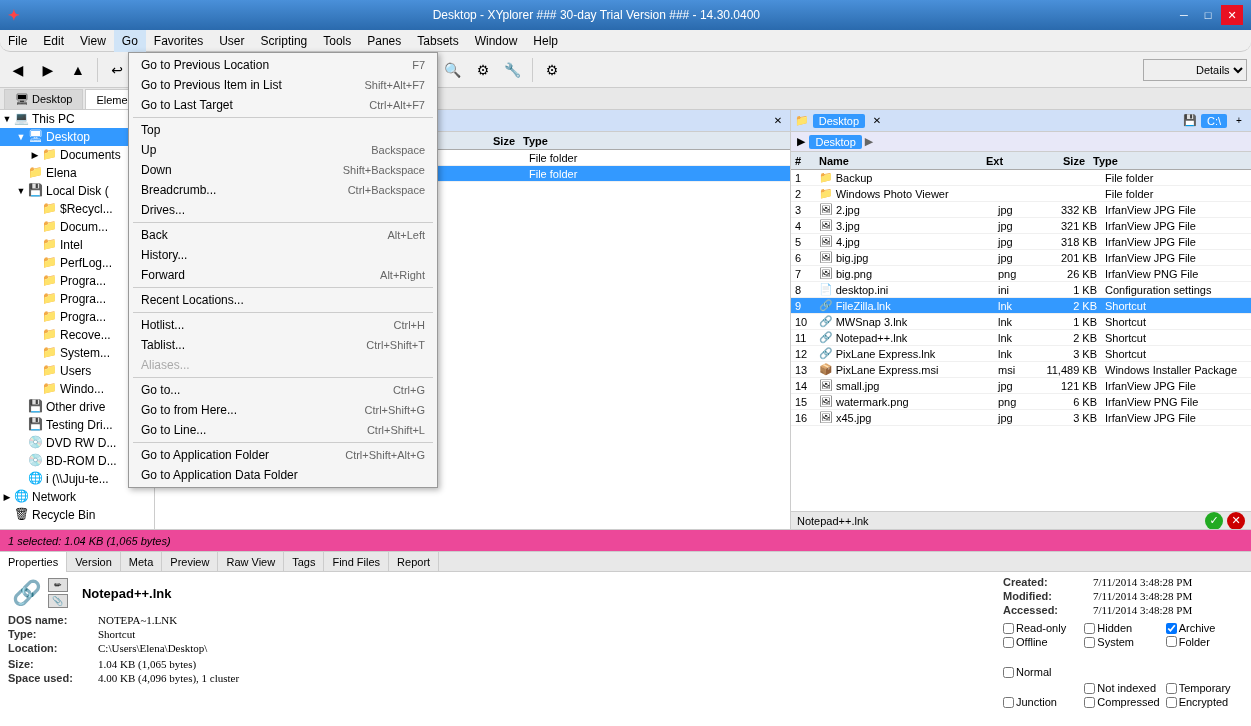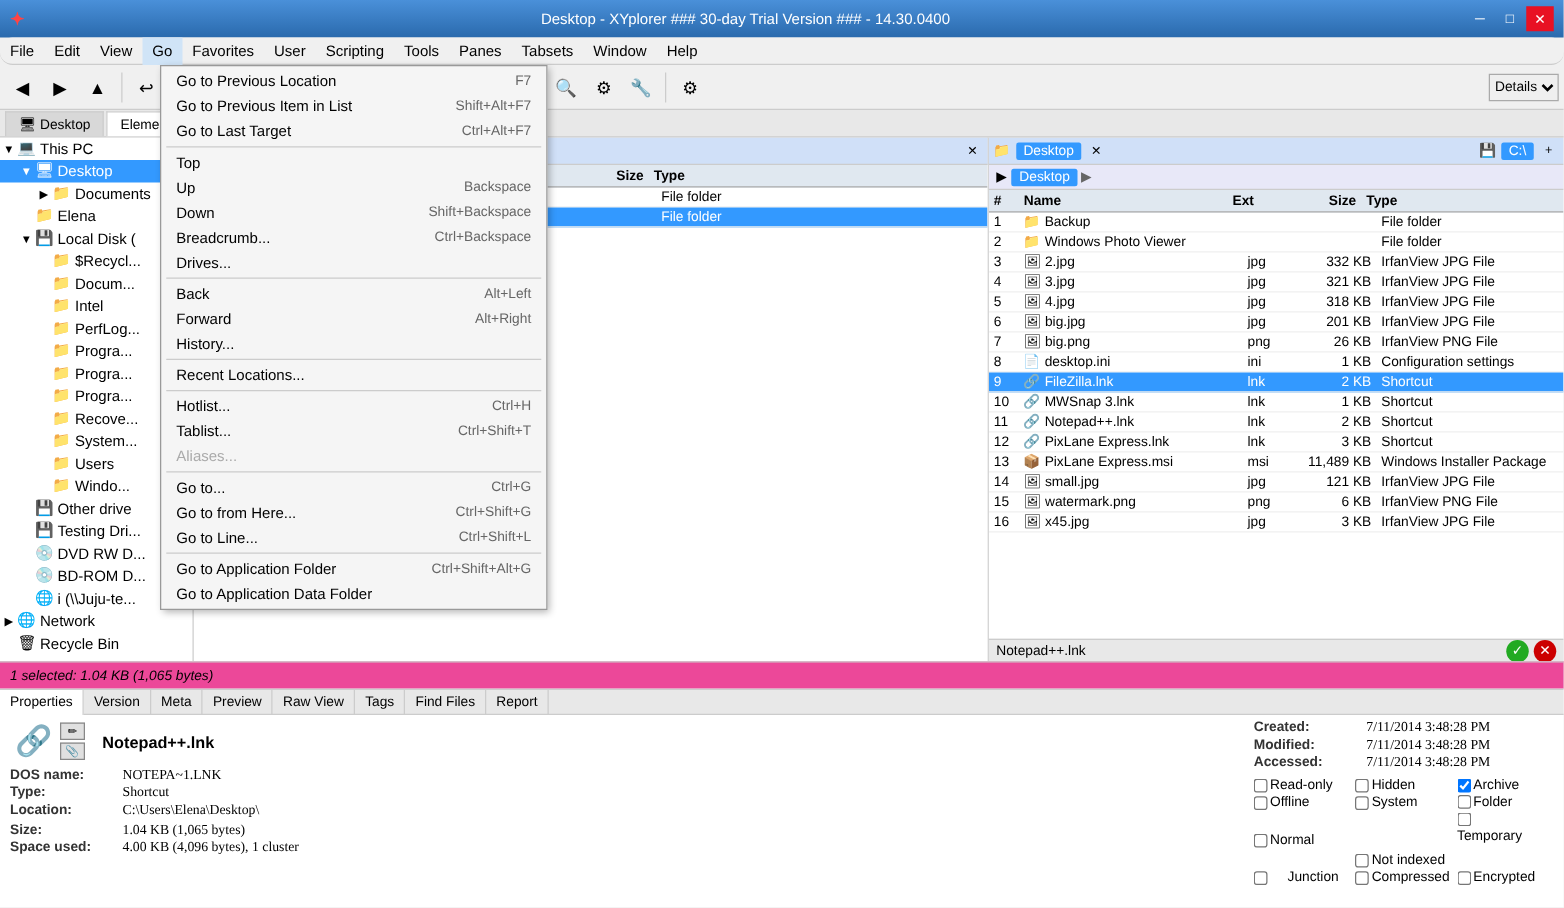--- a/index.html
+++ b/index.html
@@ -399,21 +399,21 @@
   <button class="tb-btn" title="Tree">🌲</button>
   <button class="tb-btn" title="Drive">💾</button>
   <button class="tb-btn" title="Page">📄</button>
   <div class="tb-sep"></div>
   <button class="tb-btn" title="Search">🔍</button>
   <button class="tb-btn" title="Tools">⚙</button>
   <button class="tb-btn" title="Tools2">🔧</button>
   <div class="tb-sep"></div>
   <button class="tb-btn" title="Settings">⚙</button>
   <div style="flex:1"></div>
-  <select style="height:22px;font-size:11px;border:1px solid #aaa;">
+  <select style="height:22px;font-size:11px;border:1px solid #aaa;padding-left:48px;">
     <option>Details</option>
   </select>
 </div>
 
 <div id="tab-bar">
   <div class="tab">🖥 Desktop</div>
   <div class="tab active">Elements</div>
   <div class="tab">Elena</div>
   <div class="tab-plus">+</div>
 </div>
@@ -819,25 +819,25 @@
           <span>Folder</span>
         </label>
         <label style="display:flex;align-items:center;gap:2px;font-size:11px;cursor:pointer;">
           <input type="checkbox" style="width: 11px; height: 11px;">
           <span>Normal</span>
         </label>
         <label style="display:flex;align-items:center;gap:2px;font-size:11px;cursor:pointer;margin-top:32px;">
           <input type="checkbox" style="width: 11px; height: 11px;">
           <span>Not indexed</span>
         </label>
-        <label style="display:flex;align-items:flex-start;gap:2px;font-size:11px;cursor:pointer;flex-direction:column;">
+        <label style="display:flex;align-items:flex-end;gap:2px;font-size:11px;cursor:pointer;">
           <input type="checkbox" style="width: 11px; height: 11px;">
           <span>Temporary</span>
         </label>
-        <label style="display:flex;align-items:center;gap:16px;font-size:11px;cursor:pointer;">
+        <label style="display:flex;align-items:center;gap:2px;font-size:11px;cursor:pointer;">
           <input type="checkbox" style="width: 11px; height: 11px;">
           <span>Junction</span>
         </label>
         <label style="display:flex;align-items:center;gap:2px;font-size:11px;cursor:pointer;">
           <input type="checkbox" style="width: 11px; height: 11px;">
           <span>Compressed</span>
         </label>
         <label style="display:flex;align-items:center;gap:2px;font-size:11px;cursor:pointer;">
           <input type="checkbox" style="width: 11px; height: 11px;">
           <span>Encrypted</span>
@@ -880,26 +880,26 @@
   <div class="go-menu-item">
     <span>Drives...</span>
     <span class="shortcut"></span>
   </div>
   <div class="go-menu-separator"></div>
   <div class="go-menu-item">
     <span>Back</span>
     <span class="shortcut">Alt+Left</span>
   </div>
   <div class="go-menu-item">
+    <span>History...</span>
+    <span class="shortcut"></span>
+  </div>
+  <div class="go-menu-item">
     <span>Forward</span>
     <span class="shortcut">Alt+Right</span>
-  </div>
-  <div class="go-menu-item">
-    <span>History...</span>
-    <span class="shortcut"></span>
   </div>
   <div class="go-menu-separator"></div>
   <div class="go-menu-item">
     <span>Recent Locations...</span>
     <span class="shortcut"></span>
   </div>
   <div class="go-menu-separator"></div>
   <div class="go-menu-item">
     <span>Hotlist...</span>
     <span class="shortcut">Ctrl+H</span>

